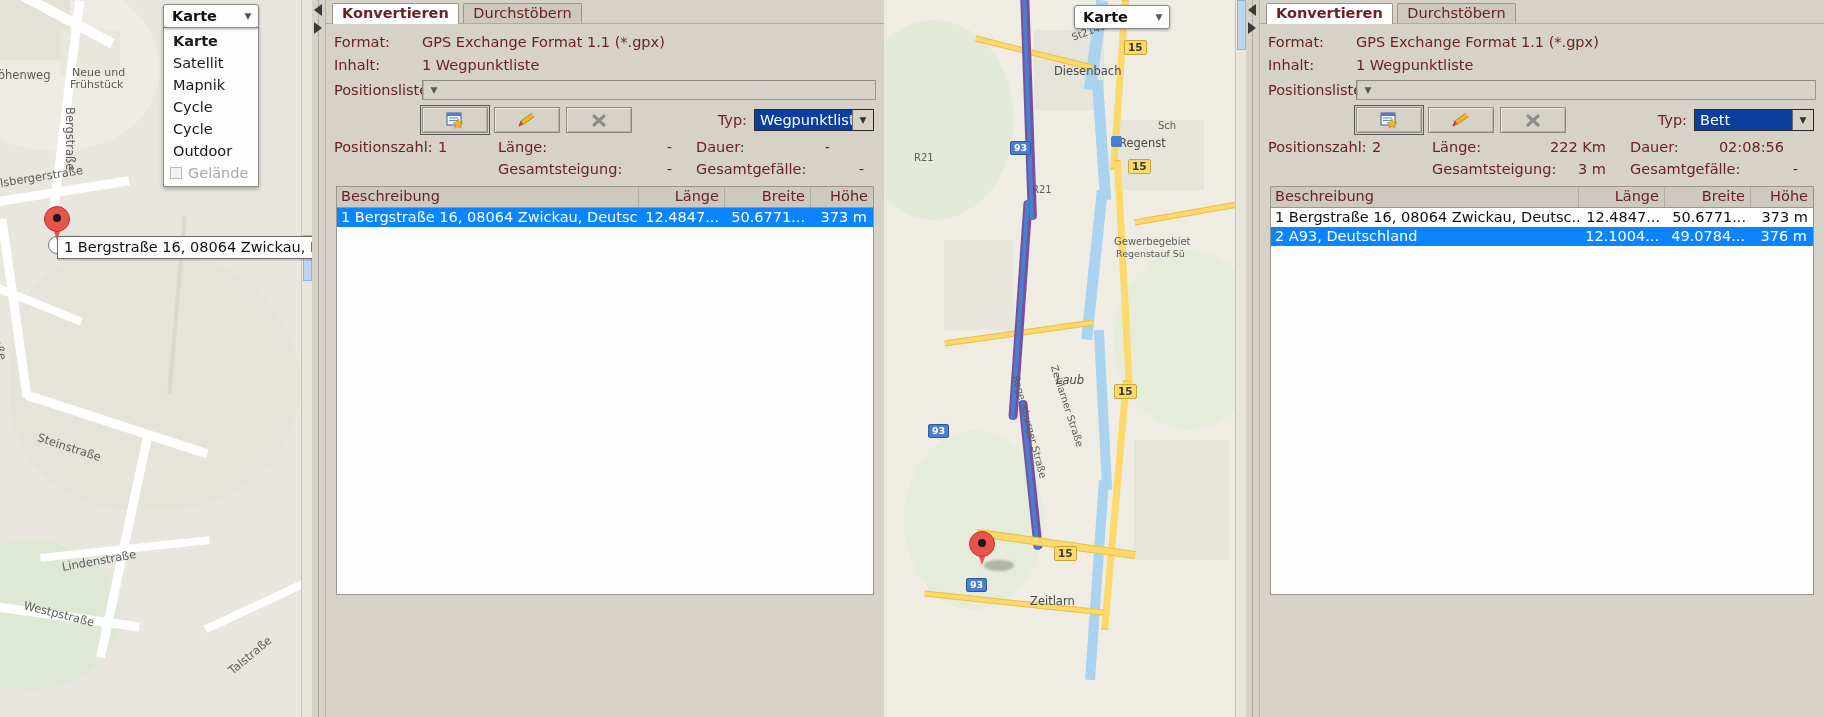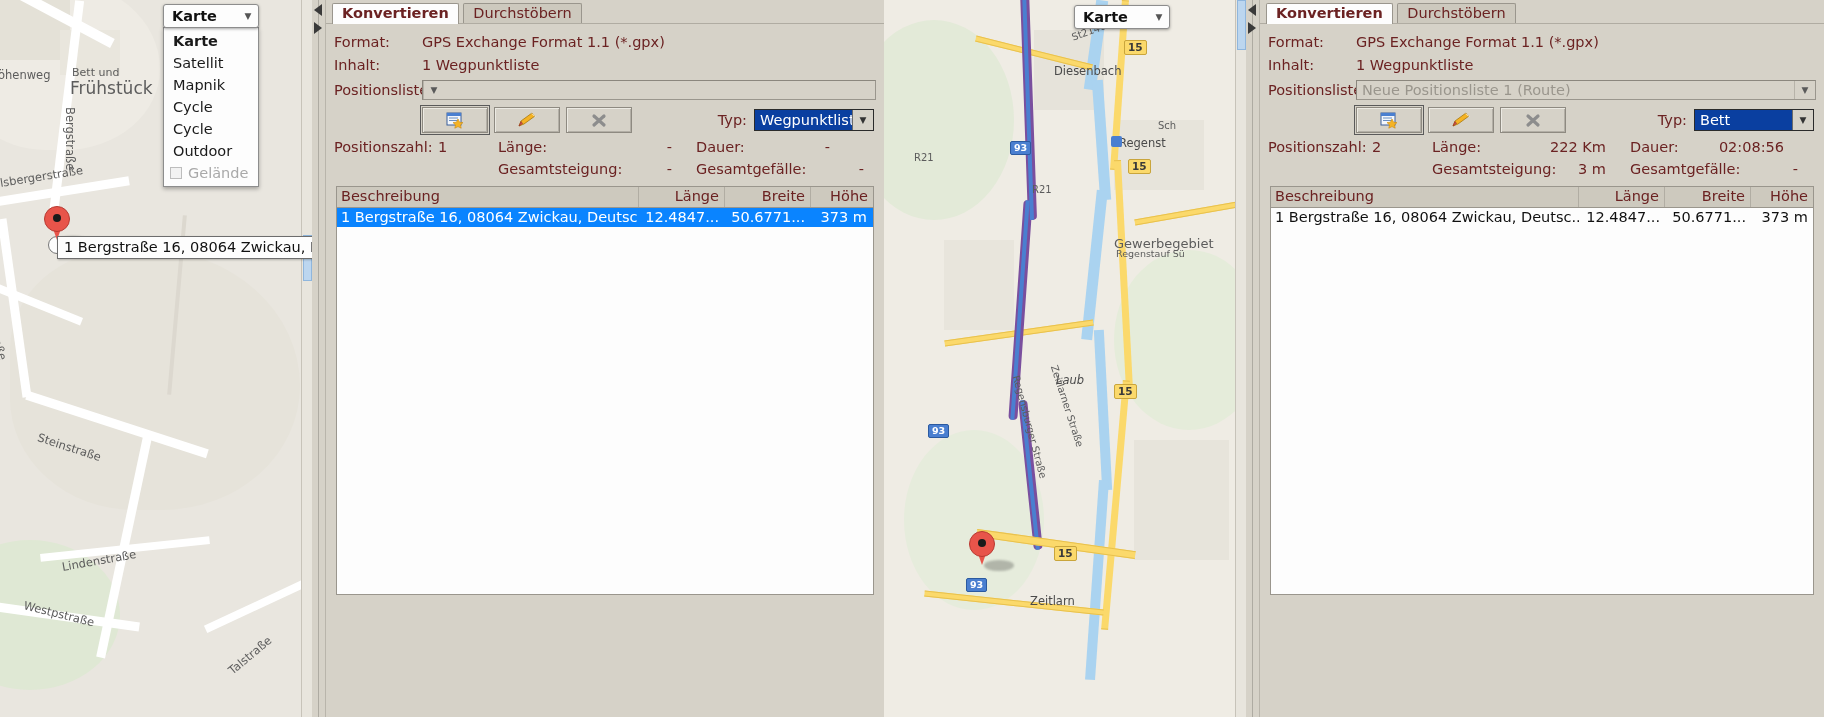--- a/index.html
+++ b/index.html
@@ -153,22 +153,22 @@
       <div class="road" style="left:-20px;top:188px;width:150px;height:9px;transform:rotate(-9deg);"></div>
       <div class="road" style="left:10px;top:218px;width:9px;height:180px;transform:rotate(-8deg);"></div>
       <div class="road" style="left:-10px;top:300px;width:95px;height:8px;transform:rotate(22deg);"></div>
       <div class="road" style="left:22px;top:420px;width:190px;height:9px;transform:rotate(18deg);"></div>
       <div class="road" style="left:120px;top:430px;width:9px;height:230px;transform:rotate(12deg);"></div>
       <div class="road" style="left:40px;top:545px;width:170px;height:8px;transform:rotate(-6deg);"></div>
       <div class="road" style="left:-10px;top:612px;width:150px;height:9px;transform:rotate(8deg);"></div>
       <div class="road" style="left:175px;top:215px;width:4px;height:180px;transform:rotate(5deg);background:#dcd8cf;"></div>
       <div class="road" style="left:200px;top:600px;width:120px;height:8px;transform:rotate(-25deg);"></div>
 
-      <div class="maplabel" style="left:72px;top:66px;font-size:11px;">Bett und</div>
-      <div class="maplabel" style="left:70px;top:78px;font-size:17px;">Frühstück</div>
+      <div class="maplabel" style="left:72px;top:66px;font-size:11px;">Neue und</div>
+      <div class="maplabel" style="left:70px;top:78px;font-size:11px;">Frühstück</div>
       <div class="maplabel" style="left:-2px;top:68px;">öhenweg</div>
       <div class="maplabel rot" style="left:70px;top:100px;transform:rotate(90deg);">Bergstraße</div>
       <div class="maplabel rot" style="left:0px;top:176px;transform:rotate(-9deg);">lsbergerstraße</div>
       <div class="maplabel rot" style="left:38px;top:430px;transform:rotate(18deg);">Steinstraße</div>
       <div class="maplabel rot" style="left:62px;top:560px;transform:rotate(-10deg);">Lindenstraße</div>
       <div class="maplabel rot" style="left:24px;top:598px;transform:rotate(14deg);">Westpstraße</div>
       <div class="maplabel rot" style="left:230px;top:665px;transform:rotate(-40deg);">Talstraße</div>
       <div class="maplabel rot" style="left:-8px;top:318px;transform:rotate(72deg);">straße</div>
 
       <div style="position:absolute;left:48px;top:236px;width:16px;height:16px;border-radius:50%;background:#fdfdfd;border:1px solid #777;"></div>
@@ -329,21 +329,21 @@
       <div style="position:absolute;left:142px;top:400px;width:9px;height:150px;background:#7a4f9e;transform:rotate(-6deg);border-radius:4px;"></div>
       <div style="position:absolute;left:142px;top:-10px;width:4px;height:230px;background:#4a7fd0;transform:rotate(-2deg);"></div>
       <div style="position:absolute;left:134px;top:200px;width:4px;height:220px;background:#4a7fd0;transform:rotate(4deg);"></div>
       <div style="position:absolute;left:144px;top:400px;width:4px;height:150px;background:#4a7fd0;transform:rotate(-6deg);"></div>
       <div class="road-y" style="left:92px;top:540px;width:160px;height:8px;transform:rotate(8deg);"></div>
 
       <div class="maplabel dark" style="left:170px;top:64px;">Diesenbach</div>
       <div class="maplabel dark" style="left:235px;top:136px;">Regenst</div>
       <div class="maplabel dark" style="left:172px;top:373px;font-style:italic;">Laub</div>
       <div class="maplabel dark" style="left:146px;top:594px;">Zeitlarn</div>
-      <div class="maplabel" style="left:230px;top:236px;font-size:13px;">Gewerbegebiet</div>
+      <div class="maplabel" style="left:230px;top:236px;font-size:10px;">Gewerbegebiet</div>
       <div class="maplabel" style="left:232px;top:248px;font-size:9.5px;">Regenstauf Sü</div>
       <div class="maplabel rot" style="left:188px;top:32px;transform:rotate(-20deg);font-size:10px;">St2140</div>
       <div class="maplabel" style="left:274px;top:120px;font-size:10px;">Sch</div>
       <div class="maplabel" style="left:30px;top:152px;font-size:10px;">R21</div>
       <div class="maplabel" style="left:148px;top:184px;font-size:10px;">R21</div>
       <div class="maplabel rot" style="left:132px;top:370px;transform:rotate(75deg);font-size:10px;">Regensburger Straße</div>
       <div class="maplabel rot" style="left:170px;top:360px;transform:rotate(72deg);font-size:10px;">Zeitlarner Straße</div>
 
       <div class="shield" style="left:240px;top:40px;">15</div>
       <div class="shield" style="left:244px;top:159px;">15</div>
@@ -388,21 +388,20 @@
         <div class="lab lab-w">Format:</div>
         <div class="val">GPS Exchange Format 1.1 (*.gpx)</div>
       </div>
       <div class="frow">
         <div class="lab lab-w">Inhalt:</div>
         <div class="val">1 Wegpunktliste</div>
       </div>
       <div class="frow" style="height:28px;">
         <div class="lab lab-w">Positionsliste:</div>
         <div class="txtbox">
-          <div class="ph">Neue Positionsliste 1 (Route)</div>
           <div class="drop">▼</div>
         </div>
       </div>
       <div class="btnrow">
         <div class="ibtn focus">
           <svg width="20" height="18" viewBox="0 0 20 18">
             <rect x="2" y="2" width="14" height="12" fill="#f3f6fb" stroke="#3a5f9a"></rect>
             <rect x="2" y="2" width="14" height="3" fill="#4a7fd0"></rect>
             <line x1="4" y1="7" x2="13" y2="7" stroke="#6b8fc0"></line>
             <line x1="4" y1="9.5" x2="13" y2="9.5" stroke="#6b8fc0"></line>
@@ -455,18 +454,24 @@
           <div class="th r" style="flex:0 0 86px;">Breite</div>
           <div class="th r" style="flex:0 0 62px;border-right:none;">Höhe</div>
         </div>
         <div class="body">
           <div class="trow">
             <div class="td" style="flex:1 1 auto;">1 Bergstraße 16, 08064 Zwickau, Deutsc...</div>
             <div class="td r" style="flex:0 0 86px;">12.4847...</div>
             <div class="td r" style="flex:0 0 86px;">50.6771...</div>
             <div class="td r" style="flex:0 0 62px;">373 m</div>
           </div>
+          <div class="trow sel">
+            <div class="td" style="flex:1 1 auto;">2 A93, Deutschland</div>
+            <div class="td r" style="flex:0 0 86px;">12.1004...</div>
+            <div class="td r" style="flex:0 0 86px;">49.0784...</div>
+            <div class="td r" style="flex:0 0 62px;">376 m</div>
+          </div>
         </div>
       </div>
     </div>
   </div>
 
 </div>
 
 </body></html>

